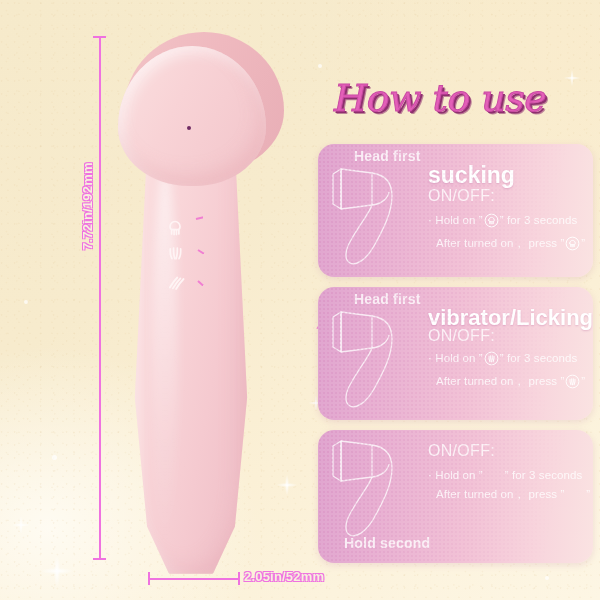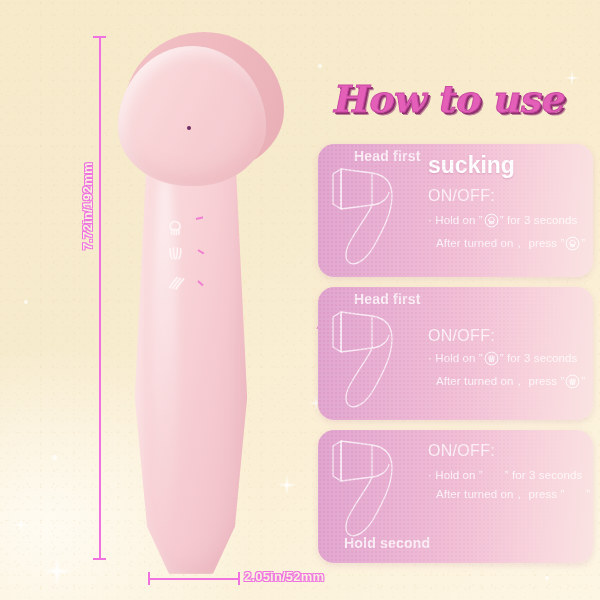--- a/index.html
+++ b/index.html
@@ -84,21 +84,21 @@
   }
   .prod-icon { position:absolute; color:#fff6f6; opacity:.95; }
   #prod-icon-sucking { left:72px; top:189px; }
   #prod-icon-licking { left:74px; top:216px; }
   #prod-icon-vibration { left:74px; top:245px; }
 
   
   #title {
     position:absolute; left:334px; top:76px;
     font-family:"DejaVu Serif", serif;
-    font-size:38px; font-weight:700; font-style:italic; letter-spacing:-0.5px;
+    font-size:38px; font-weight:400; font-style:italic; letter-spacing:-0.5px;
     color:#e35fb8;
     text-shadow: 2px 2px 0 #8e2f6e, 3px 3px 0 rgba(142,47,110,.55);
     -webkit-text-stroke:1px #c94aa3;
   }
 
   
   .card {
     position:absolute; left:318px; width:275px; height:133px;
     border-radius:16px; overflow:hidden;
     background:linear-gradient(95deg,#e0a5cf 0%,#e8b0d2 22%,#f2c2d6 55%,#f8d5dd 80%,#fae3e2 100%);
@@ -120,21 +120,21 @@
   .card-art-label {
     position:absolute; font-size:14px; color:rgba(255,255,255,.78); font-weight:600;
     letter-spacing:.2px; white-space:nowrap;
   }
   #card-1 .card-art-label { left:36px; top:4px; }
   #card-2 .card-art-label { left:36px; top:4px; }
   #card-3 .card-art-label { left:26px; top:105px; }
 
   .card-title {
     position:absolute; left:110px; color:#ffffff; font-weight:700;
-    text-shadow:0 1px 2px rgba(190,110,160,.35); white-space:nowrap;
+    text-shadow:0 1px 2px rgba(190,110,160,.35); white-space:nowrap;margin-top:10px;
   }
   #card-1 .card-title { top:8px; font-size:23px; }
   #card-2 .card-title { top:8px; font-size:22px; }
   #card-3 .card-title { top:96px; font-size:23px; }
 
   .onoff {
     position:absolute; left:110px; font-size:16px; font-weight:400;
     color:rgba(255,255,255,.78); letter-spacing:.3px;
   }
   #card-1 .onoff { top:43px; }
@@ -284,20 +284,21 @@
       <svg width="96" height="118" viewBox="0 0 96 118">
         <g fill="none" stroke="rgba(255,255,255,.75)" stroke-width="1.3" stroke-linejoin="round">
           <path d="M5 22 L5 52 L13 57 L13 17 Z"></path>
           <path d="M13 17 L44 21 L44 53 L13 57 Z"></path>
           <path d="M44 21 C58 23 64 32 64 44 C64 60 56 76 46 94 C38 108 28 114 22 111 C16 108 17 98 23 88 C32 72 42 60 44 53"></path>
           <path d="M44 53 C54 52 60 46 61 40"></path>
         </g>
       </svg>
     </div>
     <div class="card-art-label">Head first</div>
+    <div class="card-title">vibrator/Licking</div>
     <div class="onoff">ON/OFF:</div>
     <div class="lines">
       <div class="ln">
         <span>· Hold on ”</span><span class="inline-ico"><svg width="15" height="15" viewBox="0 0 24 24" fill="none" stroke="rgba(255,255,255,.95)" stroke-width="1.5">
               <circle cx="12" cy="12" r="10.2"></circle>
               <g stroke-linecap="round" stroke-width="1.7">
                 <path d="M8 8.4c-.3 3.6.3 6.4 1.5 8.6"></path>
                 <path d="M10.7 7.8c-.2 3.8.2 6.9 1.1 9.3"></path>
                 <path d="M13.3 7.8c.2 3.8-.2 6.9-1.1 9.3"></path>
                 <path d="M16 8.4c.3 3.6-.3 6.4-1.5 8.6"></path>

